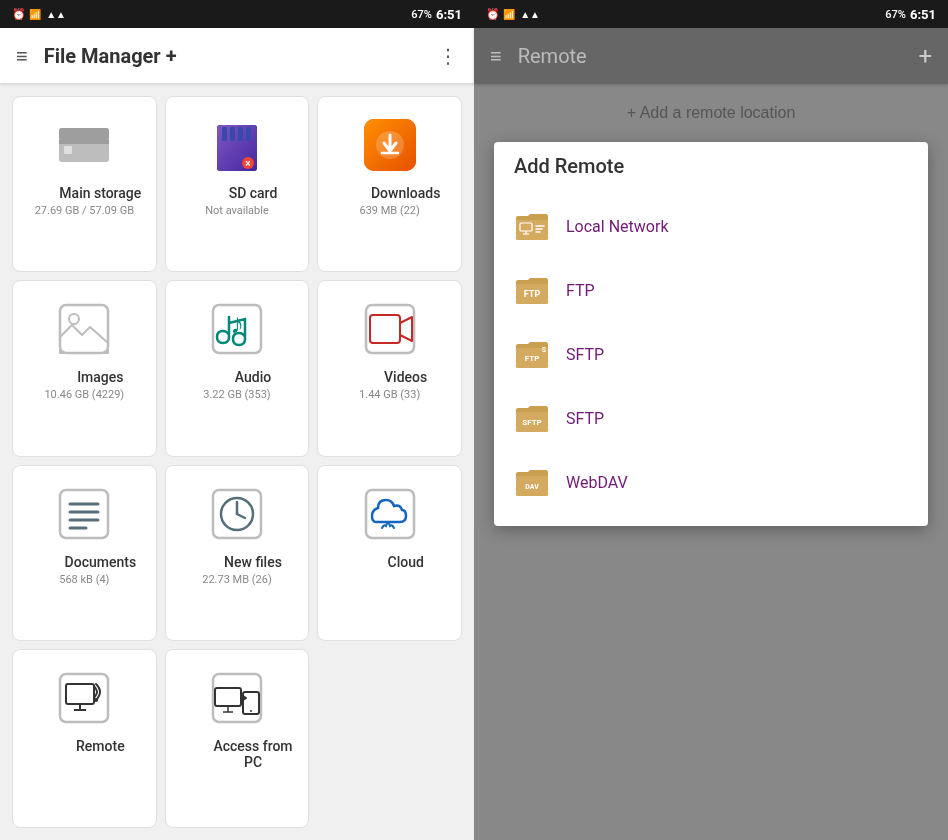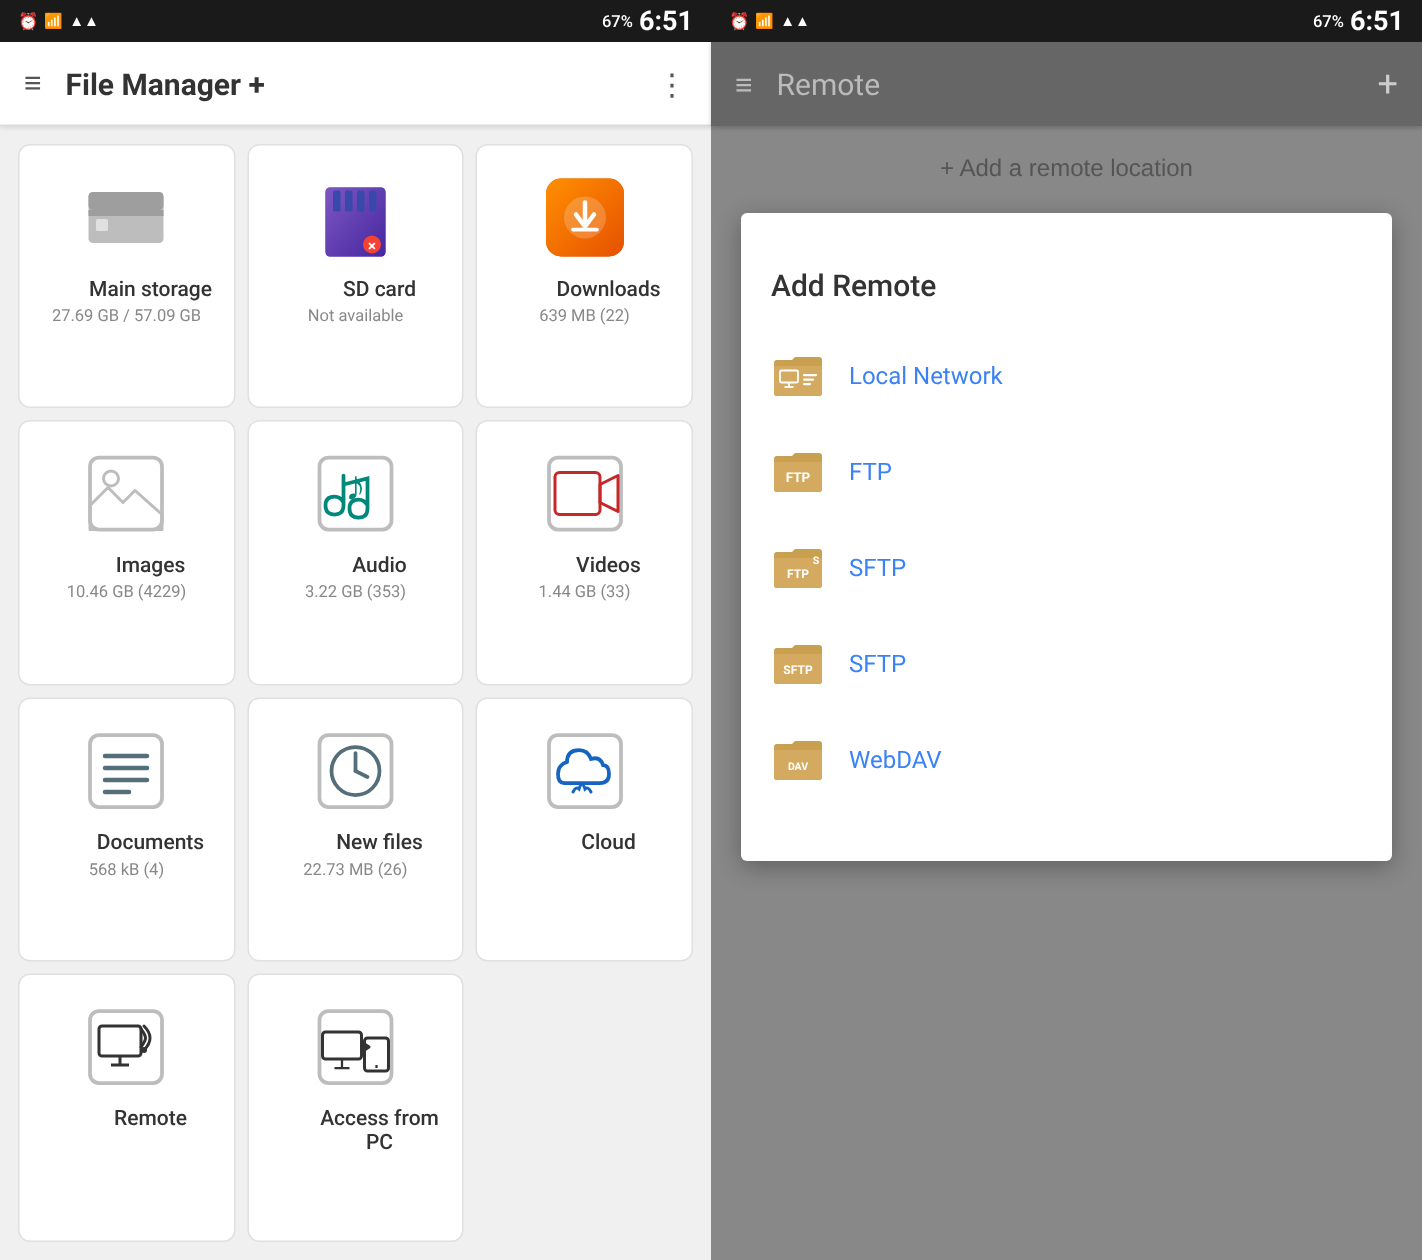--- a/index.html
+++ b/index.html
@@ -19,21 +19,21 @@
       justify-content: space-between;
       align-items: center;
       height: 28px;
       padding: 0 12px;
       font-size: 11px;
       font-weight: 500;
     }
     .status-bar-left { width: 474px; background: #1a1a1a; }
     .status-bar-right { width: 474px; background: #1a1a1a; }
     .status-icons { display: flex; align-items: center; gap: 4px; color: #fff; }
-    .status-time { color: #fff; font-weight: bold; font-size: 18px; }
+    .status-time { color: #fff; font-weight: bold; font-size: 13px; }
     .battery-text { color: #fff; font-size: 11px; }
 
     
     .main-layout {
       display: flex;
       flex: 1;
       height: calc(840px - 28px);
     }
 
     
@@ -152,21 +152,21 @@
       font-size: 16px;
       cursor: pointer;
       margin-bottom: 20px;
       background: transparent;
       border: none;
     }
 
     .modal-card {
       background: #fff;
       border-radius: 4px;
-      padding: 36px 0;
+      padding: 12px 0;
       box-shadow: 0 4px 16px rgba(0,0,0,0.3);
       width: 100%;
     }
 
     .modal-title {
       font-size: 20px;
       font-weight: 500;
       color: #333;
       padding: 0 20px 16px;
     }
@@ -174,21 +174,21 @@
     .modal-item {
       display: flex;
       align-items: center;
       padding: 14px 20px;
       cursor: pointer;
       gap: 16px;
     }
 
     .modal-item-text {
       font-size: 16px;
-      color: #3b82f6;
+      color: #701a75;
     }
 
     .modal-item-icon {
       width: 36px;
       height: 36px;
       display: flex;
       align-items: center;
       justify-content: center;
     }
   </style>

